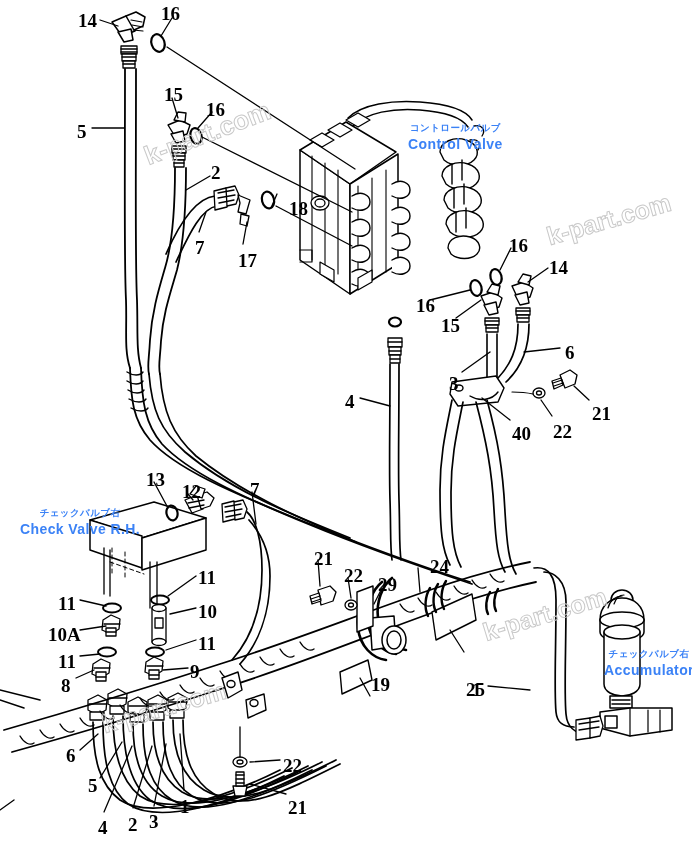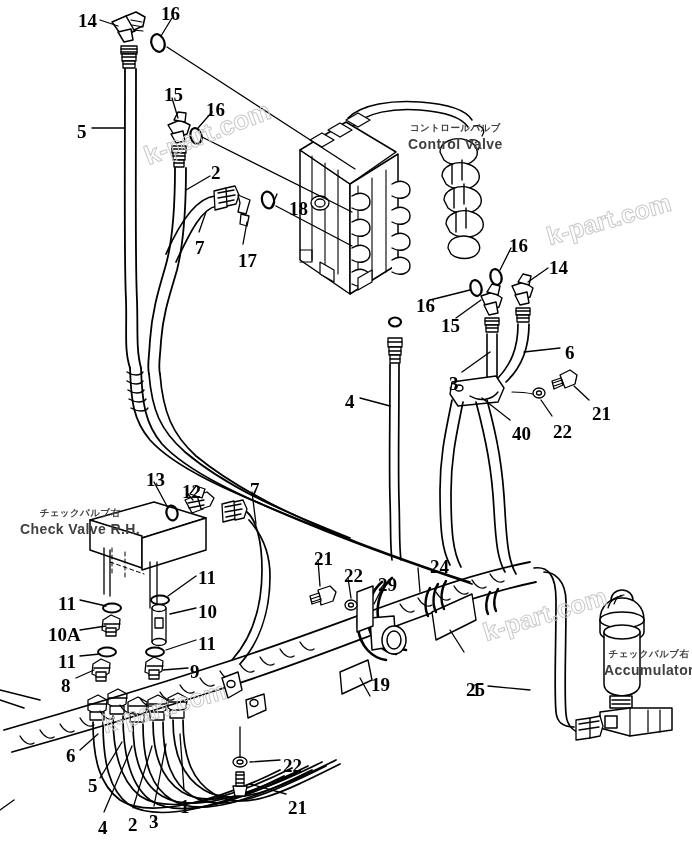--- a/index.html
+++ b/index.html
@@ -1,21 +1,21 @@
 <!DOCTYPE html>
 <html><head>
 <meta charset="utf-8">
 <style>
   html,body{margin:0;padding:0;background:#fff;}
   body{font-family:"Liberation Serif",serif;}
   #sheet{position:relative;width:692px;height:853px;background:#ffffff;overflow:hidden;}
   #art{position:absolute;left:0;top:0;width:692px;height:853px;}
   .cal{position:absolute;font-family:"Liberation Serif",serif;font-weight:bold;color:#000;
        font-size:19px;line-height:1;letter-spacing:0px;white-space:nowrap;}
-  .lbl{position:absolute;white-space:nowrap;color:#404040;text-align:center;}
+  .lbl{position:absolute;white-space:nowrap;color:#3b82f6;text-align:center;}
   .lbl .jp{font-family:"DejaVu Sans",sans-serif;font-size:9.5px;font-weight:bold;letter-spacing:0.4px;display:block;}
   .lbl .en{font-family:"Liberation Sans",sans-serif;font-size:14px;font-weight:bold;letter-spacing:0.4px;display:block;margin-top:1px;}
   .wm{position:absolute;font-family:"Liberation Sans",sans-serif;font-weight:bold;
       color:transparent;-webkit-text-stroke:1px #c9c9c9;font-size:26px;white-space:nowrap;}
 </style>
 </head>
 <body>
 
 <div id="sheet">
 

